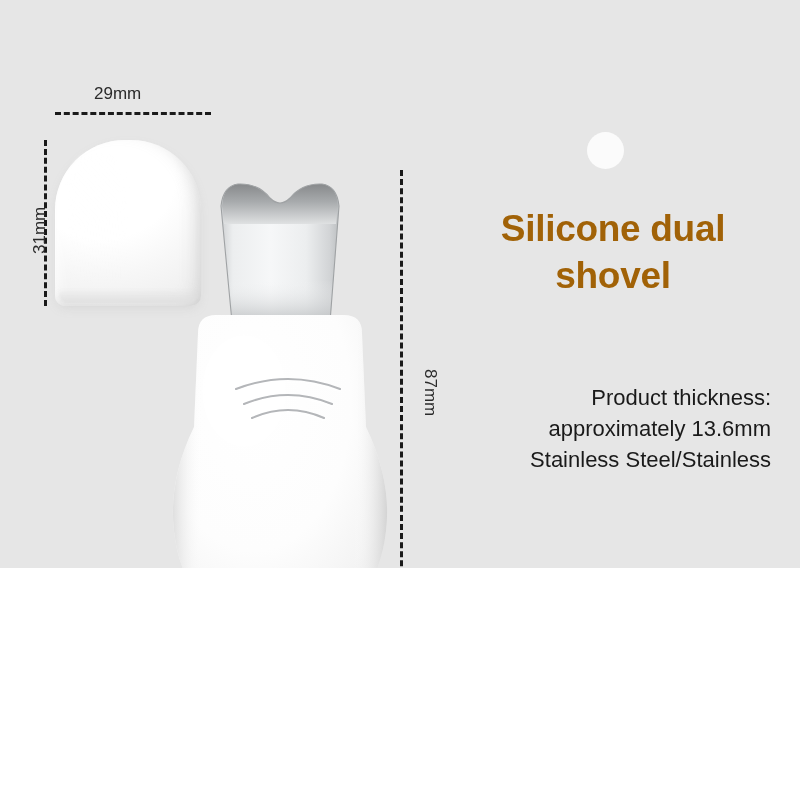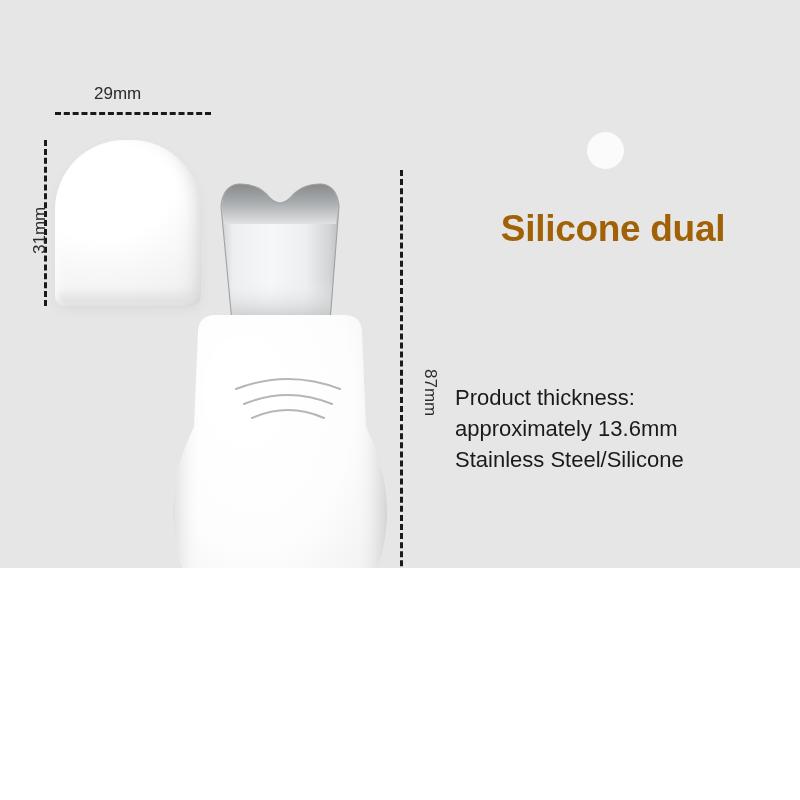--- a/index.html
+++ b/index.html
@@ -84,21 +84,21 @@
   .waves svg{display:block;}
 
   
   .title{
     position:absolute;left:460px;top:205px;width:306px;
     text-align:center;font-size:37px;font-weight:bold;line-height:1.28;
     color:#a16207;letter-spacing:-.3px;
   }
   .desc{
     position:absolute;left:455px;top:382px;width:316px;
-    text-align:left;font-size:22px;line-height:1.42;color:#1a1a1a;
+    text-align:right;font-size:22px;line-height:1.42;color:#1a1a1a;
   }
   .desc div{white-space:nowrap;}
 </style>
 </head>
 <body>
 
 <div id="stage">
 
   <div class="bg-gray"></div>
   <div class="bg-white"></div>
@@ -212,21 +212,22 @@
   </div>
 
   <div class="dash-v" style="left:400px;top:170px;height:478px;"></div>
   <div class="dim-label vert" style="left:440px;top:369px;transform:rotate(90deg);">87mm</div>
 
   <div class="dash-h" style="left:175px;top:690px;width:215px;"></div>
   <div class="dim-label" style="left:249px;top:664px;font-weight:bold;">40mm</div>
 
   <div class="title">
     <div>Silicone dual</div>
+    <div>shovel</div>
   </div>
 
   <div class="desc">
     <div>Product thickness:</div>
     <div>approximately 13.6mm</div>
-    <div>Stainless Steel/Silicone</div>
+    <div>Stainless Steel/Stainless</div>
   </div>
 
 </div>
 
 </body></html>

